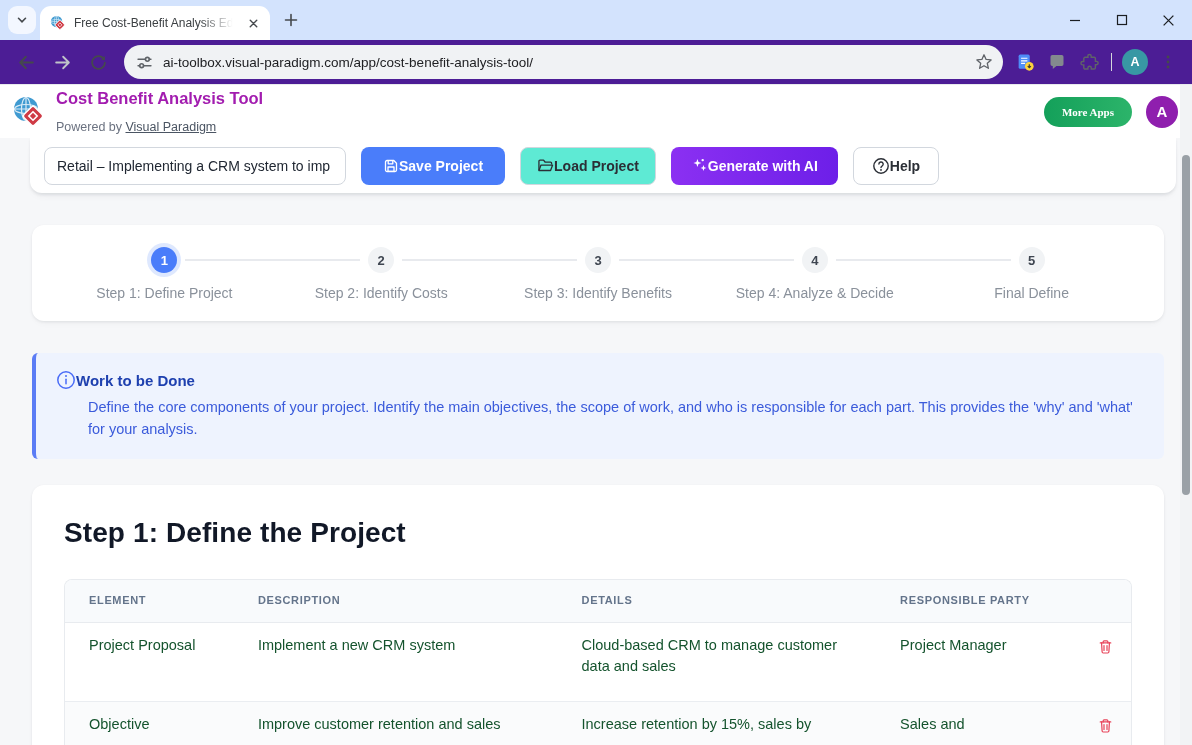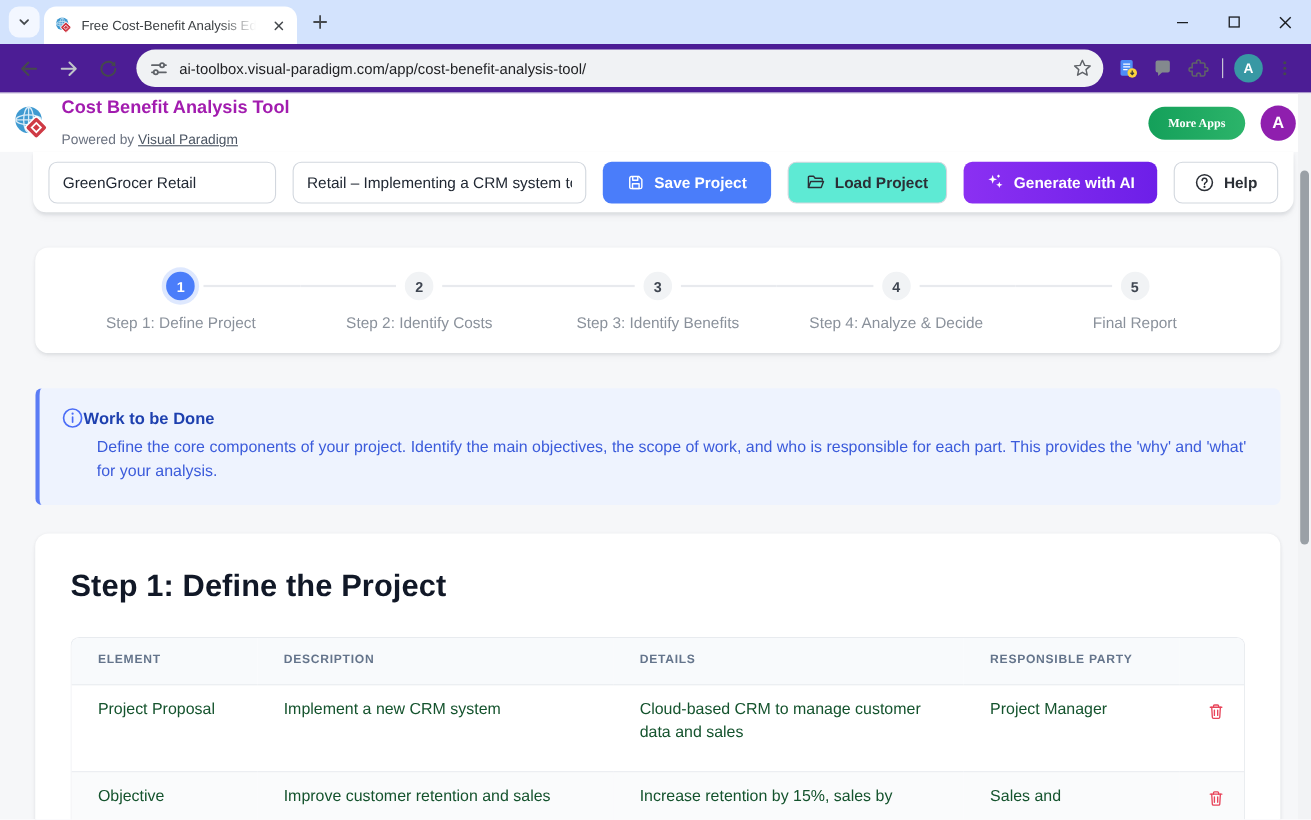--- a/index.html
+++ b/index.html
@@ -43,21 +43,21 @@
   .app-sub{font-size:12.5px;color:#6b7280;margin-top:12px}
   .app-sub a{color:#4b5563;text-decoration:underline;cursor:pointer}
   .more-apps{margin-left:auto;height:30px;padding:0 18px;border:none;border-radius:15px;background:linear-gradient(90deg,var(--green-a),var(--green-b));color:#fff;font-size:11px;font-weight:700;font-family:Liberation Serif, serif;cursor:pointer}
   .user-avatar{width:32px;height:32px;border-radius:50%;background:#8f1fae;color:#fff;font-weight:700;font-size:15px;display:flex;align-items:center;justify-content:center;margin-left:14px;cursor:pointer}
 
   
   .toolbar-card{height:55px;margin:0 16px 0 30px;background:#fff;border-radius:0 0 12px 12px;box-shadow:0 2px 3px rgba(16,24,40,.08),0 5px 10px -4px rgba(16,24,40,.07);display:flex;align-items:center;padding:0 14px;gap:15px}
   .tb-input{height:38px;border:1px solid #d2d7de;border-radius:8px;padding:0 12px;font-size:14px;font-family:inherit;color:#212833;outline:none;background:#fff}
   .tb-input.name{width:216px}
   .tb-input.desc{width:302px}
-  .btn{height:38px;border-radius:8px;display:inline-flex;align-items:center;justify-content:center;gap:9px;font-size:14px;font-weight:600;font-family:inherit;cursor:pointer;border:none;white-space:nowrap}
+  .btn{height:38px;border-radius:8px;display:inline-flex;align-items:center;justify-content:center;font-size:14px;font-weight:600;font-family:inherit;cursor:pointer;border:none;white-space:nowrap}
   .btn.save{background:var(--accent-blue);color:#fff;padding:0 22px}
   .btn.load{background:#5eead4;color:#2b2f36;border:1px solid #d2d7de;padding:0 16px}
   .btn.gen{background:linear-gradient(90deg,var(--ai-purple-a),var(--ai-purple-b));color:#fff;font-weight:700;padding:0 20px}
   .btn.help{background:#fff;color:#2b2f36;border:1px solid #d2d7de;padding:0 18px}
 
   
   .page{padding:32px 28px 0 32px}
   .card{background:#fff;border-radius:12px;box-shadow:0 1px 3px rgba(16,24,40,.08),0 4px 10px -4px rgba(16,24,40,.06)}
 
   
@@ -226,21 +226,20 @@
     </div>
     <div>
       <div class="app-title">Cost Benefit Analysis Tool</div>
       <div class="app-sub"><span>Powered by </span><a>Visual Paradigm</a></div>
     </div>
     <button class="more-apps">More Apps</button>
     <div class="user-avatar">A</div>
   </div>
 
   <div class="toolbar-card">
-    <input class="tb-input name" value="GreenGrocer Retail" style="">
     <input class="tb-input desc" value="Retail – Implementing a CRM system to imp" style="">
     <button class="btn save">
       <svg width="16" height="16" viewBox="0 0 16 16">
           <g fill="none" stroke="#fff" stroke-width="1.3" stroke-linejoin="round">
             <path d="M2.5 4 a1.5 1.5 0 0 1 1.5 -1.5 h6.8 L13.5 5.2 v6.8 a1.5 1.5 0 0 1 -1.5 1.5 H4 a1.5 1.5 0 0 1 -1.5 -1.5 z"></path>
             <path d="M5.2 2.7 v3.1 h4.6 v-3.1"></path>
             <rect x="5" y="9" width="6" height="4.4"></rect>
           </g>
         </svg>
       <span>Save Project</span>
@@ -306,21 +305,21 @@
             <span class="step-line"></span>
           </div>
         <div class="step-label">Step 4: Analyze &amp; Decide</div>
       </div>
       <div class="step">
         <div class="step-top">
             <span class="step-line"></span>
             <span class="step-circle">5</span>
             <span class="step-line hidden"></span>
           </div>
-        <div class="step-label">Final Report</div>
+        <div class="step-label">Final Define</div>
       </div>
     </div>
 
     <div class="info-box">
       <div class="info-head">
         <svg width="20" height="20" viewBox="0 0 20 20">
             <circle cx="10" cy="10" r="8.2" fill="none" stroke="#4a6cf7" stroke-width="1.5"></circle>
             <circle cx="10" cy="6.1" r="1" fill="#4a6cf7"></circle>
             <rect x="9.25" y="8.4" width="1.5" height="6.2" rx=".75" fill="#4a6cf7"></rect>
           </svg>

